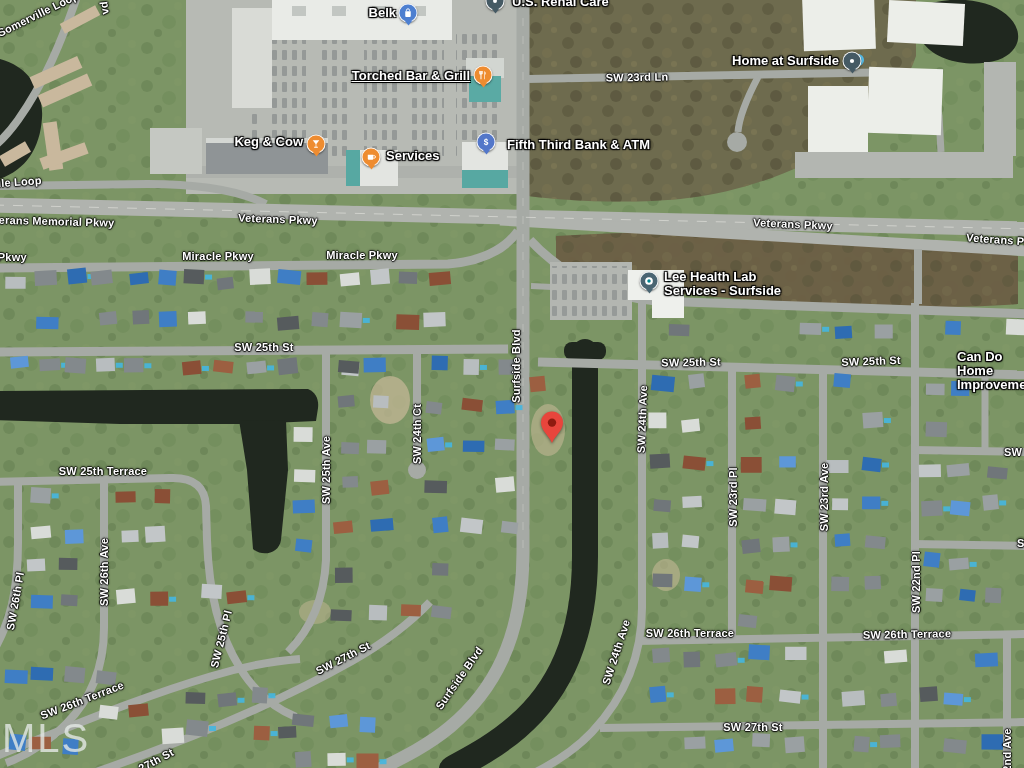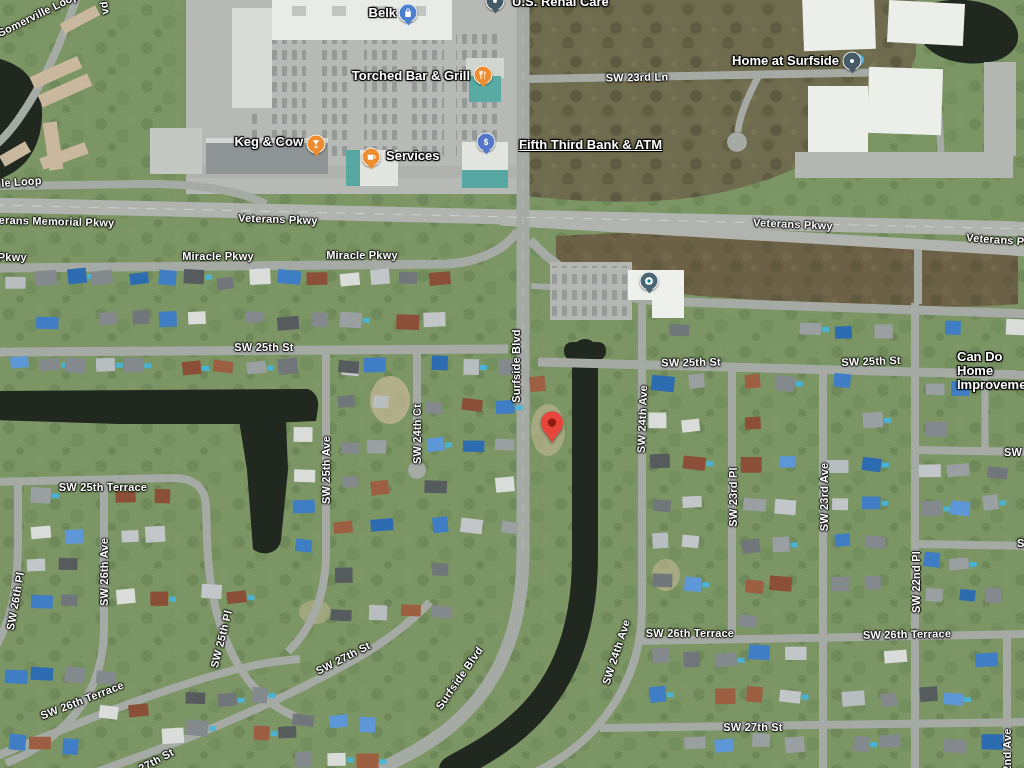--- a/index.html
+++ b/index.html
@@ -374,21 +374,21 @@
       <div class="rlabel" style="left: 218px; top: 256px; --r: 0deg;">Miracle Pkwy</div>
       <div class="rlabel" style="left: 362px; top: 255px; --r: 0deg;">Miracle Pkwy</div>
       <div class="rlabel" style="left: 637px; top: 77px; --r: -1deg;">SW 23rd Ln</div>
       <div class="rlabel" style="left: 264px; top: 347px; --r: 0deg;">SW 25th St</div>
       <div class="rlabel" style="left: 691px; top: 362px; --r: -1deg;">SW 25th St</div>
       <div class="rlabel" style="left: 871px; top: 361px; --r: -2deg;">SW 25th St</div>
       <div class="rlabel" style="left: 516px; top: 366px; --r: -90deg;">Surfside Blvd</div>
       <div class="rlabel" style="left: 417px; top: 434px; --r: -90deg;">SW 24th Ct</div>
       <div class="rlabel" style="left: 326px; top: 470px; --r: -90deg;">SW 25th Ave</div>
       <div class="rlabel" style="left: 642px; top: 419px; --r: -88deg;">SW 24th Ave</div>
-      <div class="rlabel" style="left: 103px; top: 471px; margin-top: 16px; --r: 0deg;">SW 25th Terrace</div>
+      <div class="rlabel" style="left: 103px; top: 471px; --r: 0deg;">SW 25th Terrace</div>
       <div class="rlabel" style="left: 733px; top: 497px; --r: -90deg;">SW 23rd Pl</div>
       <div class="rlabel" style="left: 824px; top: 497px; --r: -90deg;">SW 23rd Ave</div>
       <div class="rlabel" style="left: 916px; top: 582px; --r: -90deg;">SW 22nd Pl</div>
       <div class="rlabel" style="left: 1013px; top: 452px; --r: 0deg;">SW</div>
       <div class="rlabel" style="left: 1026px; top: 543px; --r: 0deg;">SW</div>
       <div class="rlabel" style="left: 104px; top: 572px; --r: -90deg;">SW 26th Ave</div>
       <div class="rlabel" style="left: 15px; top: 601px; --r: -80deg;">SW 26th Pl</div>
       <div class="rlabel" style="left: 82px; top: 700px; --r: -21deg;">SW 26th Terrace</div>
       <div class="rlabel" style="left: 221px; top: 639px; --r: -76deg;">SW 25th Pl</div>
       <div class="rlabel" style="left: 343px; top: 658px; --r: -27deg;">SW 27th St</div>
@@ -417,21 +417,21 @@
       </div>
       <div class="plabel left" style="left: 396px; top: 13px;">Belk</div>
       <div class="poi" style="left: 483px; top: 75px; --c: #EE8C30;">
         <span class="c">
           <svg width="11" height="11" viewBox="-6 -6 12 12">
             <path fill="none" stroke="#fff" stroke-width="1.1" d="M-2.2,-4.5 V4.5 M-3.5,-4.5 v2.5 a1.3,1.3 0 0 0 2.6,0 M-.9,-4.5 v2.5"></path>
     <path fill="#fff" d="M1.5,-4.5 C3.3,-3.3 3.3,-1 2.2,-.2 L2.2,4.5 L1.5,4.5 Z"></path>
           </svg>
         </span>
       </div>
-      <div class="plabel left" style="left: 470px; top: 76px;">Torched Bar &amp; Grill</div>
+      <div class="plabel left" style="left: 470px; top: 76px; text-decoration: underline;">Torched Bar &amp; Grill</div>
       <div class="poi" style="left: 316px; top: 144px; --c: #EE8C30;">
         <span class="c">
           <svg width="11" height="11" viewBox="-6 -6 12 12">
             <path fill="#fff" d="M-3.6,-4 h7.2 L0.4,0 V3 h1.6 v1 h-4 v-1 h1.6 V0 Z"></path>
           </svg>
         </span>
       </div>
       <div class="plabel left" style="left: 303px; top: 142px;">Keg &amp; Cow</div>
       <div class="poi" style="left: 371px; top: 157px; --c: #EE8C30;">
         <span class="c">
@@ -442,39 +442,42 @@
         </span>
       </div>
       <div class="plabel right" style="left: 386px; top: 156px;">Services</div>
       <div class="poi" style="left: 486px; top: 142px; --c: #5377C9;">
         <span class="c">
           <svg width="11" height="11" viewBox="-6 -6 12 12">
             <text x="0" y="3.4" text-anchor="middle" fill="#fff" font-family="Liberation Sans,sans-serif" font-size="9" font-weight="bold">$</text>
           </svg>
         </span>
       </div>
-      <div class="plabel right" style="left: 519px; top: 145px; text-decoration: underline;">Fifth Third Bank &amp; ATM</div>
+      <div class="plabel right" style="left: 507px; top: 145px;">Fifth Third Bank &amp; ATM</div>
       <div class="poi" style="left: 852px; top: 61px; --c: #455A64;">
         <span class="c">
           <svg width="11" height="11" viewBox="-6 -6 12 12">
             <circle fill="#fff" r="2.3"></circle>
           </svg>
         </span>
       </div>
       <div class="plabel left" style="left: 839px; top: 61px;">Home at Surfside</div>
       <div class="poi" style="left: 649px; top: 281px; --c: #4A6572;">
         <span class="c">
           <svg width="11" height="11" viewBox="-6 -6 12 12">
             <circle fill="#fff" r="4.2"></circle>
             <circle fill="#00838f" r="1.9"></circle>
           </svg>
         </span>
       </div>
+      <div class="plabel right" style="left: 664px; top: 284px;">Lee Health Lab
+Services - Surfside</div>
       <div class="plabel right" style="left: 957px; top: 371px;">Can Do Home
 Improvement</div>
     </div>
+  <div id="watermark" style="left:2px;top:716px">MLS</div>
   <div id="pin" style="left: 552px; top: 448px;">
     <svg width="24" height="34" viewBox="0 0 24 34">
       <path id="pin-body" d="M12,33 C8,24 1,20.5 1,12.5 A11,11 0 1 1 23,12.5 C23,20.5 16,24 12,33 Z" fill="#E8453C"></path>
       <circle id="pin-dot" cx="12" cy="12.6" r="4.2" fill="#8F1A10"></circle>
     </svg>
   </div>
 </div>
 
 </body></html>

